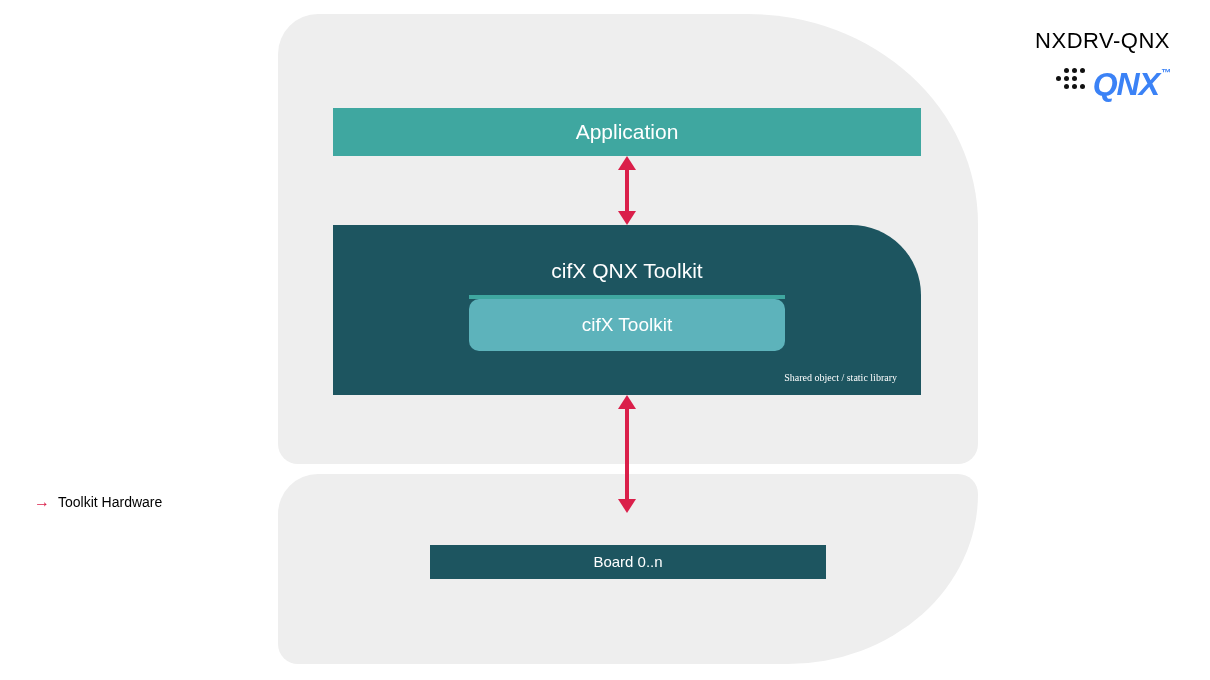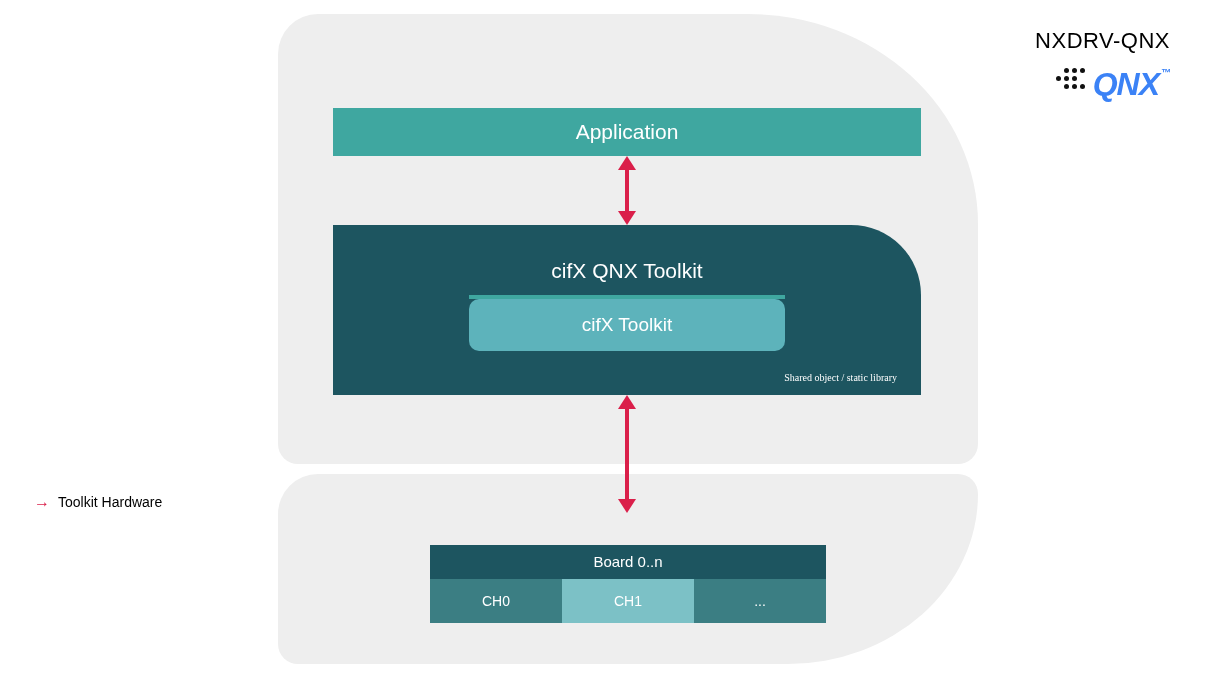--- a/index.html
+++ b/index.html
@@ -238,25 +238,20 @@
     <div class="driver-title">cifX QNX Toolkit</div>
     <div class="toolkit-stack">
       <div class="toolkit-top"></div>
       <div class="toolkit-body">cifX Toolkit</div>
     </div>
     <div class="driver-footer">Shared object / static library</div>
   </div>
 
   <div class="board-box">
     <div class="board-header">Board 0..n</div>
-    <div class="board-row">
-      <div class="ch a">CH0</div>
-      <div class="ch b">CH1</div>
-      <div class="ch c">...</div>
-    </div>
   </div>
 
   <div class="ext-hw">
     <span class="ext-arrow">→</span>
     <span>Toolkit Hardware</span>
   </div>
 
   <div class="varrow arrow1"></div>
   <div class="varrow arrow2"></div>
 

